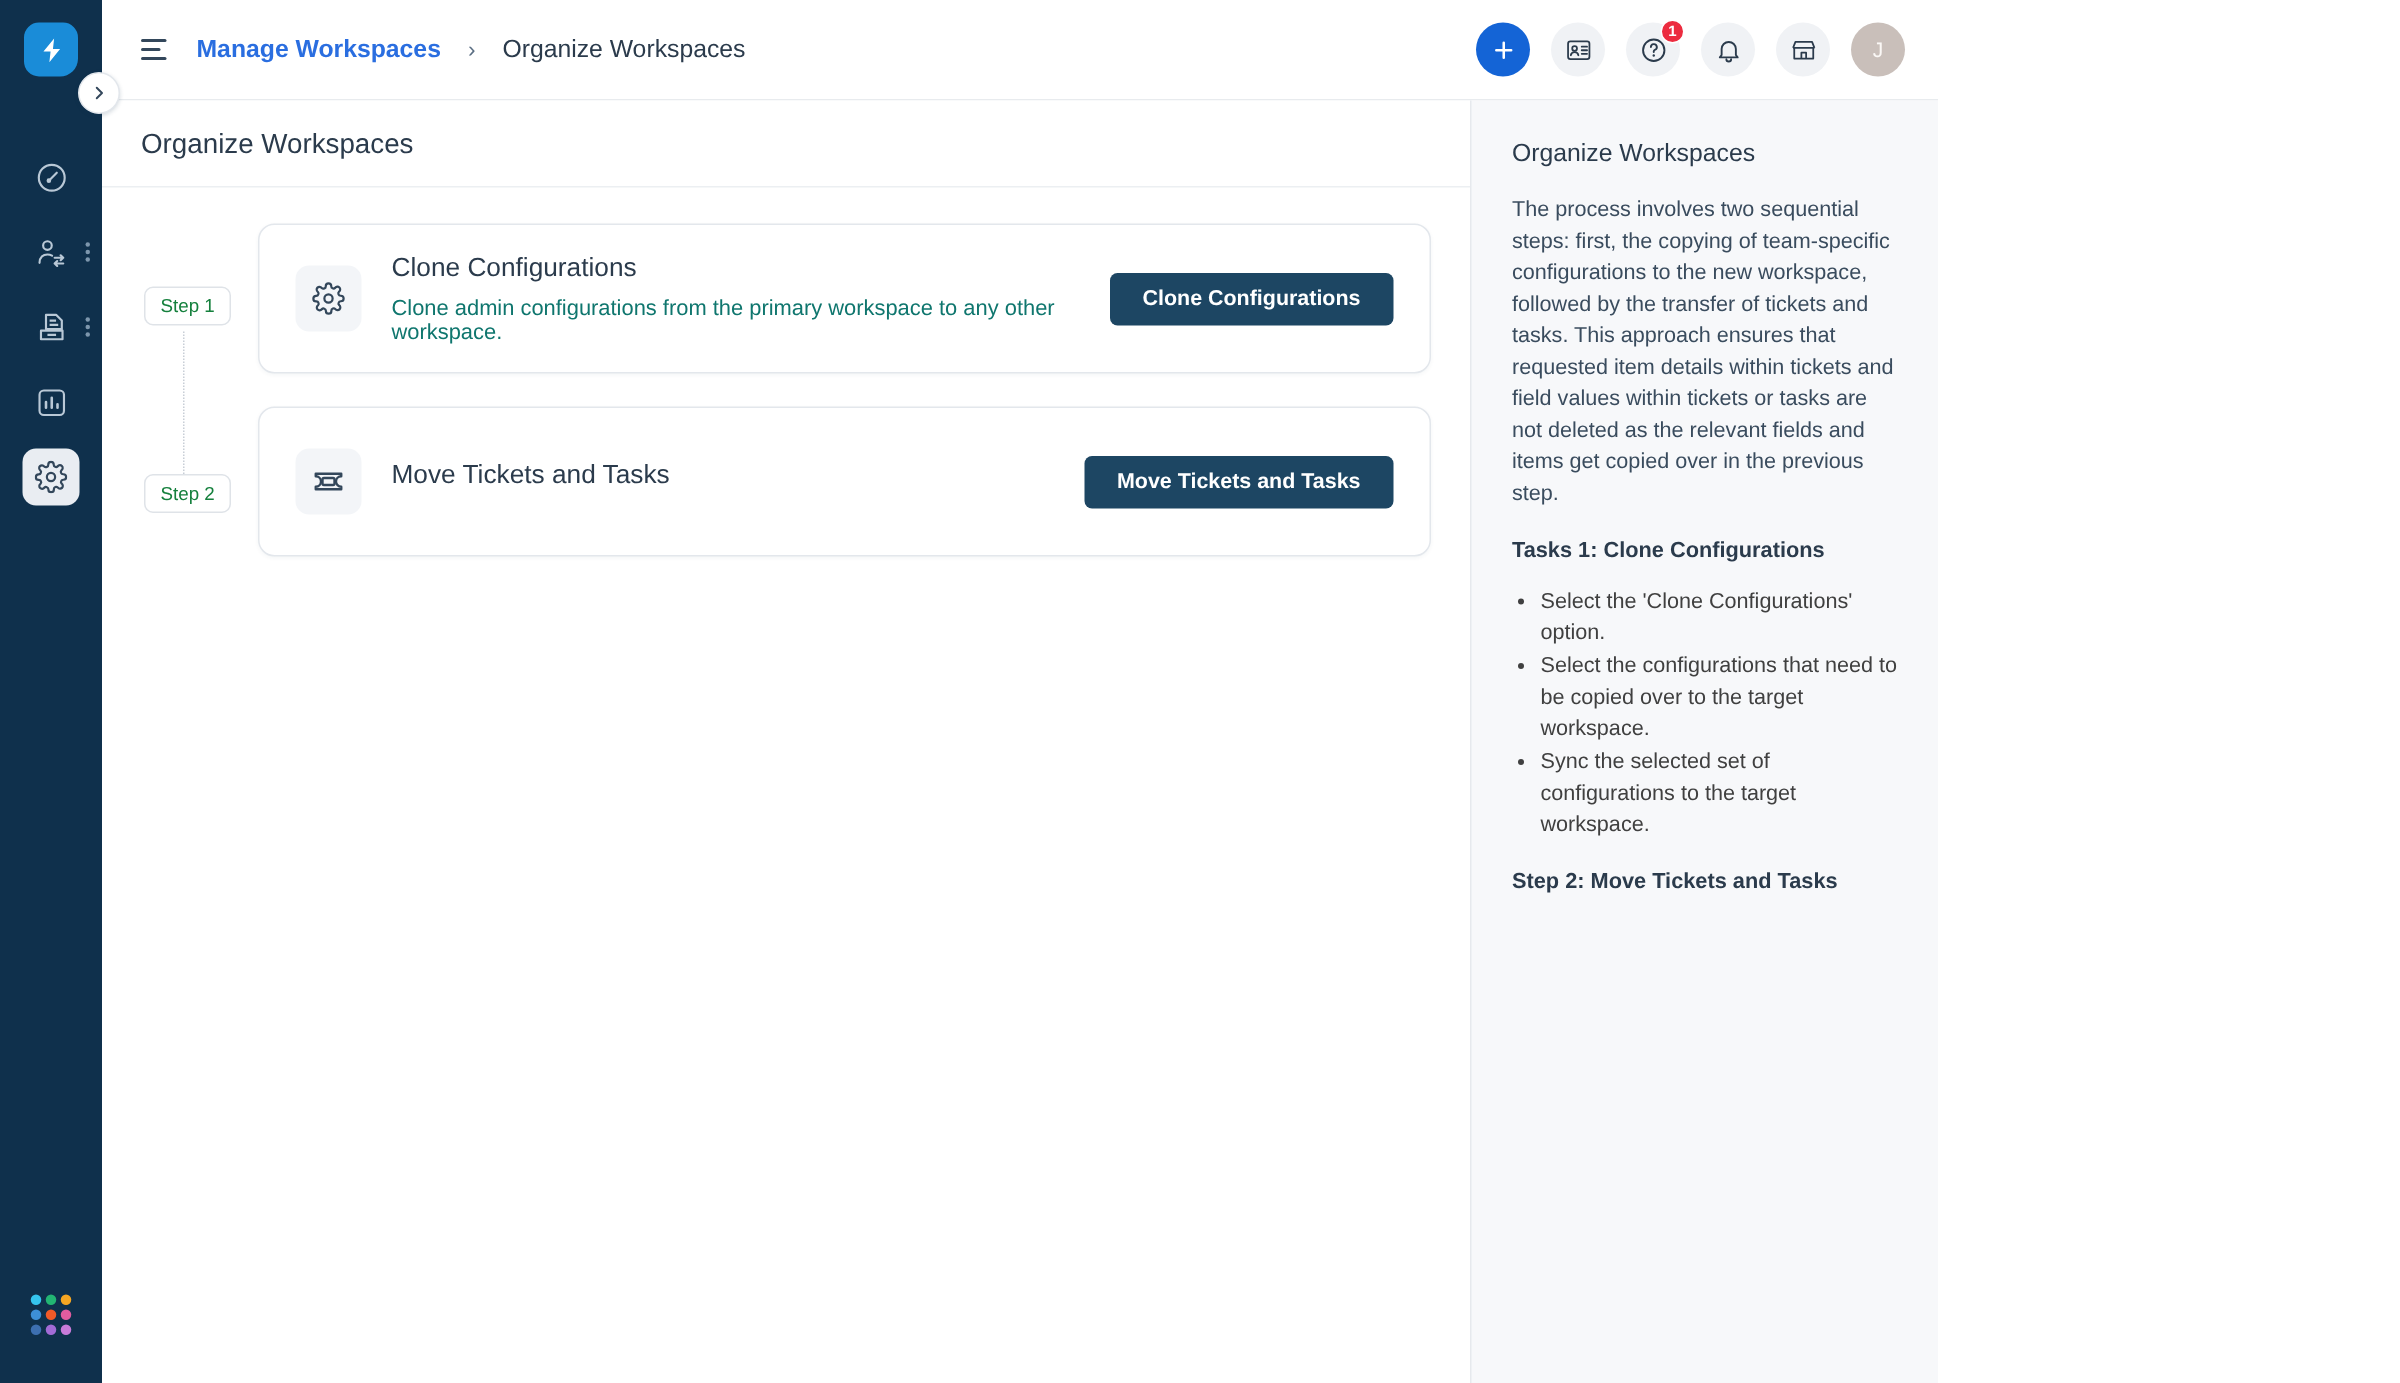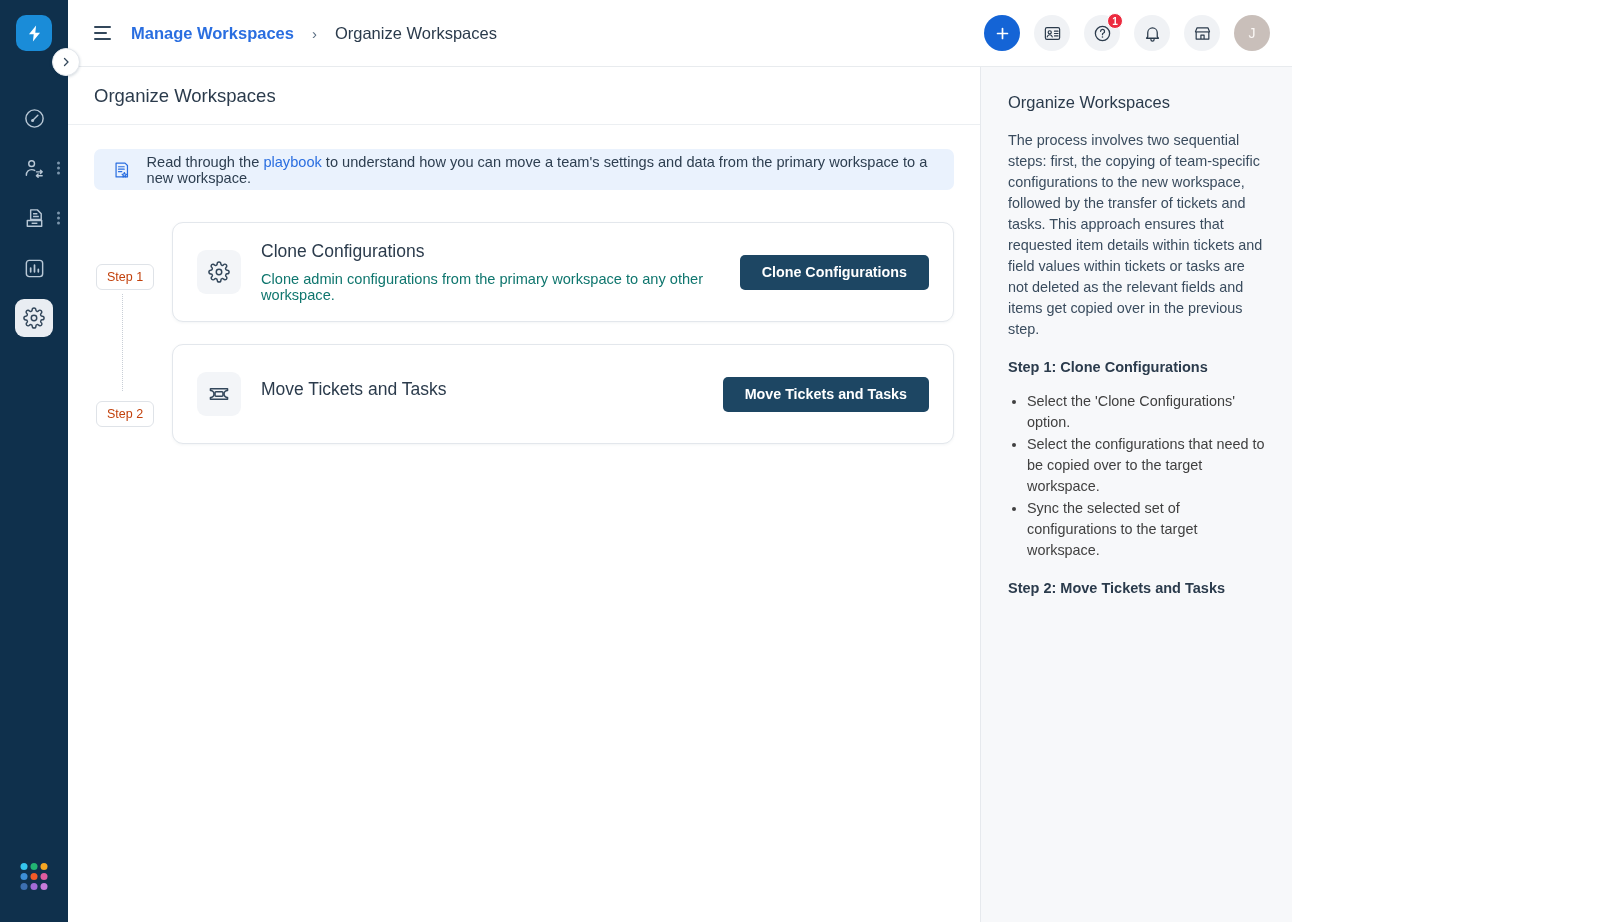--- a/index.html
+++ b/index.html
@@ -116,24 +116,24 @@
   .banner-link { color: #2a6ee0; cursor: pointer; }
 
   
   .steps { position: relative; padding-left: 78px; }
   .step-rail {
     position: absolute; left: 0; top: 0; width: 78px; height: 100%;
   }
   .step-badge {
     position: absolute; left: 2px;
     border: 1px solid #dfe3e8; border-radius: 6px; background: #fff;
-    font-size: 12.5px; color: #c2410c; padding: 5px 10px; white-space: nowrap;
+    font-size: 12.5px; color: #15803d; padding: 5px 10px; white-space: nowrap;
   }
   .step-badge.s1 { top: 42px; }
-  .step-badge.s2 { top: 167px; margin-top: 12px; }
+  .step-badge.s2 { top: 167px; }
   .step-line {
     position: absolute; left: 28px; top: 72px; width: 1px; height: 97px;
     border-left: 1px dotted #c8ced6;
   }
   .card {
     border: 1px solid #e3e7ec; border-radius: 11px; background: #fff;
     box-shadow: 0 1px 3px rgba(24,50,77,.05);
     display: flex; align-items: center; padding: 22px 24px;
     margin-bottom: 22px; height: 100px;
   }
@@ -319,32 +319,20 @@
 
     <div class="body-split">
 
       <div class="content">
         <div class="content-head">
           <div class="page-title">Organize Workspaces</div>
         </div>
 
         <div class="content-scroll">
 
-          <div class="banner">
-            <svg width="22" height="22" viewBox="0 0 24 24" fill="none" stroke="#2a6ee0" stroke-width="1.5">
-              <path d="M5 3.5h11l3 3v14H5z" stroke-linejoin="round"></path>
-              <path d="M8 8h7 M8 11h7 M8 14h4" stroke-linecap="round"></path>
-              <path d="M15.2 15.2l.8 1.7 1.9.3-1.35 1.35.3 1.9-1.65-.9-1.65.9.3-1.9L12.5 17.2l1.9-.3z" stroke-linejoin="round"></path>
-            </svg>
-            <div class="banner-text">
-              <span>Read through the</span>
-              <span class="banner-link">playbook</span>
-              <span>to understand how you can move a team's settings and data from the primary workspace to a new workspace.</span>
-            </div>
-          </div>
 
           <div class="steps">
             <div class="step-rail">
               <div class="step-badge s1">Step 1</div>
               <div class="step-line"></div>
               <div class="step-badge s2">Step 2</div>
             </div>
 
             <div class="card">
               <div class="card-icon">
@@ -373,21 +361,21 @@
               <button class="card-btn">Move Tickets and Tasks</button>
             </div>
 
           </div>
         </div>
       </div>
 
       <div class="help">
         <div class="help-title">Organize Workspaces</div>
         <div class="help-p">The process involves two sequential steps: first, the copying of team-specific configurations to the new workspace, followed by the transfer of tickets and tasks. This approach ensures that requested item details within tickets and field values within tickets or tasks are not deleted as the relevant fields and items get copied over in the previous step.</div>
-        <div class="help-h">Step 1: Clone Configurations</div>
+        <div class="help-h">Tasks 1: Clone Configurations</div>
         <ul class="help-ul">
           <li>Select the 'Clone Configurations' option.</li>
           <li>Select the configurations that need to be copied over to the target workspace.</li>
           <li>Sync the selected set of configurations to the target workspace.</li>
         </ul>
         <div class="help-h">Step 2: Move Tickets and Tasks</div>
       </div>
 
     </div>
   </div>

